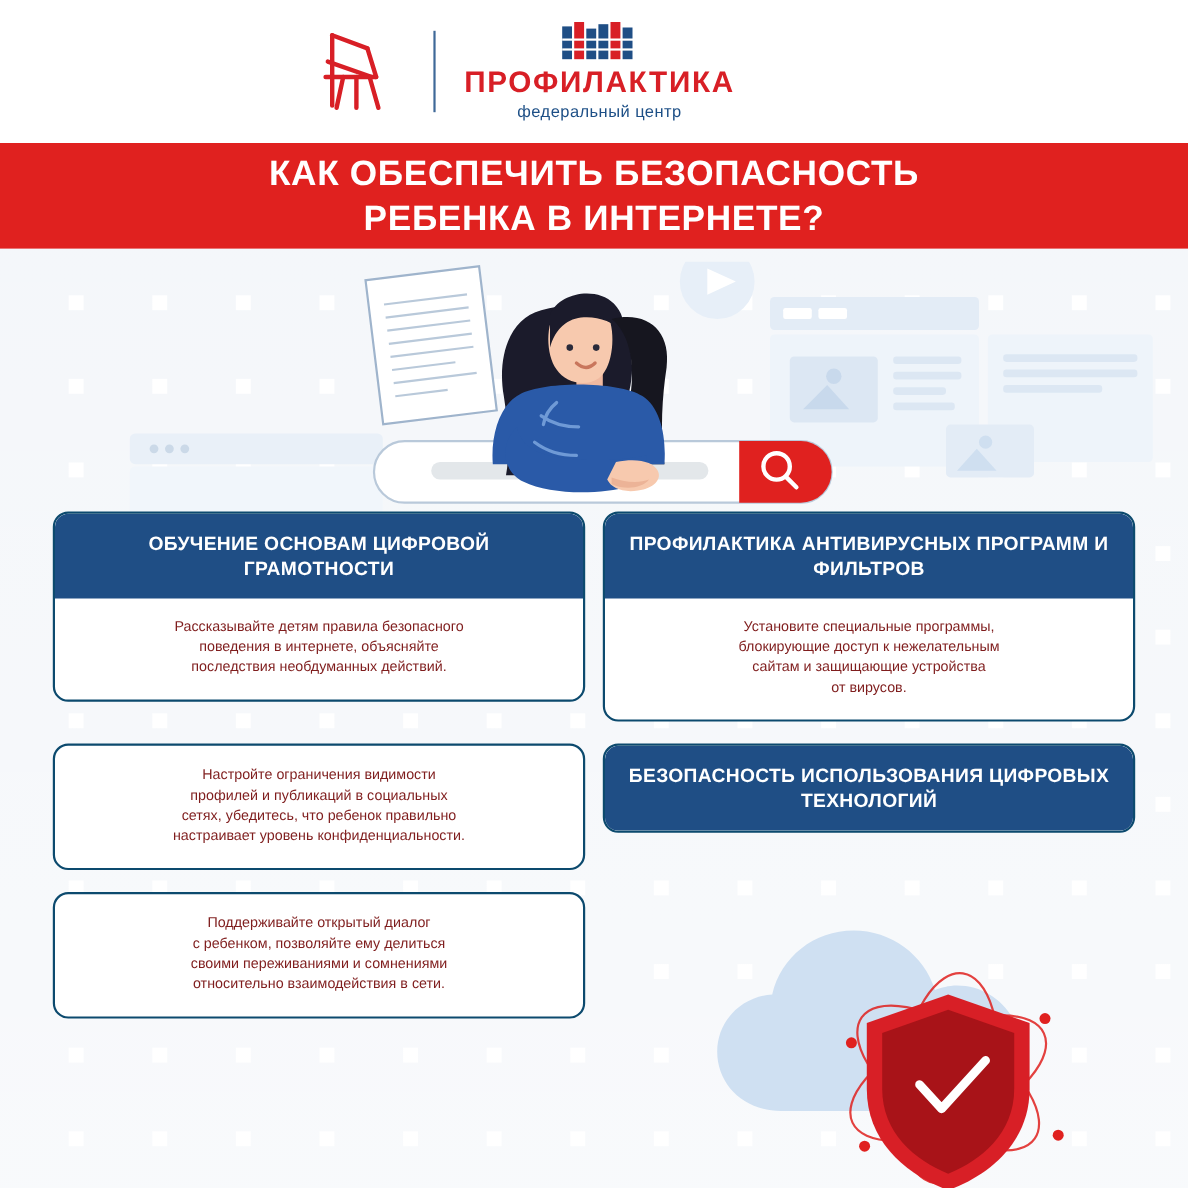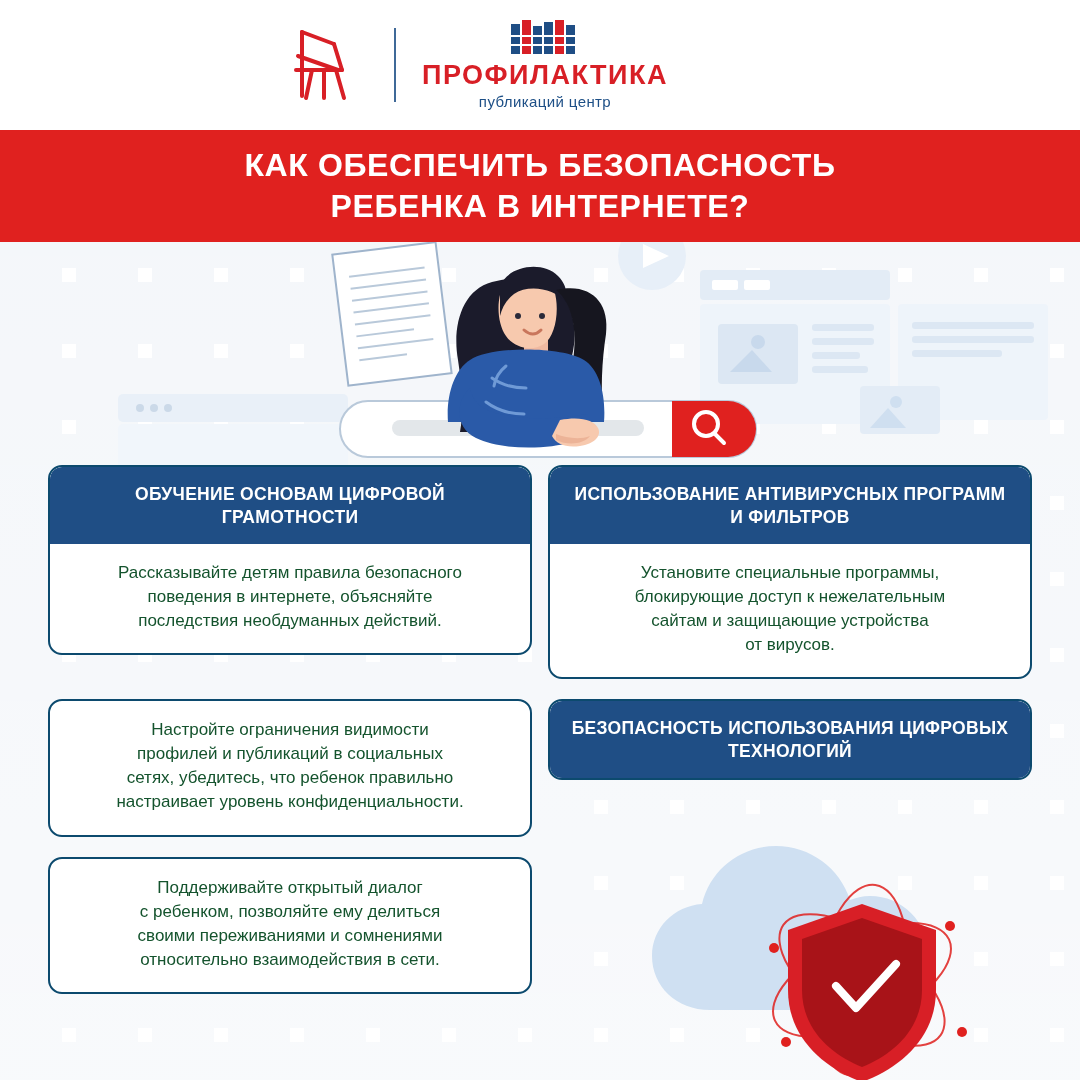--- a/index.html
+++ b/index.html
@@ -48,21 +48,21 @@
   .brand-name {
     font-size: 27px; font-weight: bold; letter-spacing: 1.5px;
     color: #d81f26;
   }
   .brand-sub {
     font-size: 15px; color: #1d4f86; letter-spacing: .4px; margin-top: 2px;
   }
 
   
   .title-band {
-    position: absolute; left: 0; top: 130px; width: 1080px; height: 112px;
+    position: absolute; left: 0; top: 130px; width: 1080px; height: 96px;
     background: #e0211f;
     display: flex; flex-direction: column; align-items: center; justify-content: center;
     z-index: 6;
   }
   .title-line {
     color: #ffffff; font-weight: bold; font-size: 32px;
     letter-spacing: .6px; line-height: 1.28; text-align: center;
   }
 
   
@@ -93,22 +93,22 @@
     color: #ffffff;
     font-weight: bold;
     font-size: 17.5px;
     letter-spacing: .3px;
     text-align: center;
     padding: 16px 18px 15px;
     line-height: 1.3;
     border-radius: 12px 12px 0 0;
   }
   .card-body {
-    color: #14532d;
-    font-size: 17px;
+    color: #7f1d1d;
+    font-size: 13px;
     line-height: 1.42;
     text-align: center;
     padding: 17px 8px 20px;
     white-space: pre-line;
   }
   .card--last { grid-column: 1 / 2; }
 
   
   .cloud-deco {
     position: absolute; right: 0; bottom: 0; width: 430px; height: 300px;
@@ -144,21 +144,21 @@
         <rect x="0" y="4" width="9" height="30" fill="#1f4e85"></rect>
         <rect x="11" y="0" width="9" height="34" fill="#d81f26"></rect>
         <rect x="22" y="6" width="9" height="28" fill="#1f4e85"></rect>
         <rect x="33" y="2" width="9" height="32" fill="#1f4e85"></rect>
         <rect x="44" y="0" width="9" height="34" fill="#d81f26"></rect>
         <rect x="55" y="5" width="9" height="29" fill="#1f4e85"></rect>
         <rect x="0" y="15" width="68" height="2" fill="#ffffff"></rect>
         <rect x="0" y="24" width="68" height="2" fill="#ffffff"></rect>
       </svg>
       <div class="brand-name">ПРОФИЛАКТИКА</div>
-      <div class="brand-sub">публикаций центр</div>
+      <div class="brand-sub">федеральный центр</div>
     </div>
   </div>
 
   <div class="title-band">
     <div class="title-line">КАК ОБЕСПЕЧИТЬ БЕЗОПАСНОСТЬ</div>
     <div class="title-line">РЕБЕНКА В ИНТЕРНЕТЕ?</div>
   </div>
 
   <div class="hero">
     <svg viewBox="0 0 1080 250" width="1080" height="250">
@@ -262,21 +262,21 @@
 
     <div class="card">
       <div class="card-head">ОБУЧЕНИЕ ОСНОВАМ ЦИФРОВОЙ
 ГРАМОТНОСТИ</div>
       <div class="card-body">Рассказывайте детям правила безопасного
 поведения в интернете, объясняйте
 последствия необдуманных действий.</div>
     </div>
 
     <div class="card">
-      <div class="card-head">ИСПОЛЬЗОВАНИЕ АНТИВИРУСНЫХ
+      <div class="card-head">ПРОФИЛАКТИКА АНТИВИРУСНЫХ
 ПРОГРАММ И ФИЛЬТРОВ</div>
       <div class="card-body">Установите специальные программы,
 блокирующие доступ к нежелательным
 сайтам и защищающие устройства
 от вирусов.</div>
     </div>
 
     <div class="card">
       <div class="card-body">Настройте ограничения видимости
 профилей и публикаций в социальных

